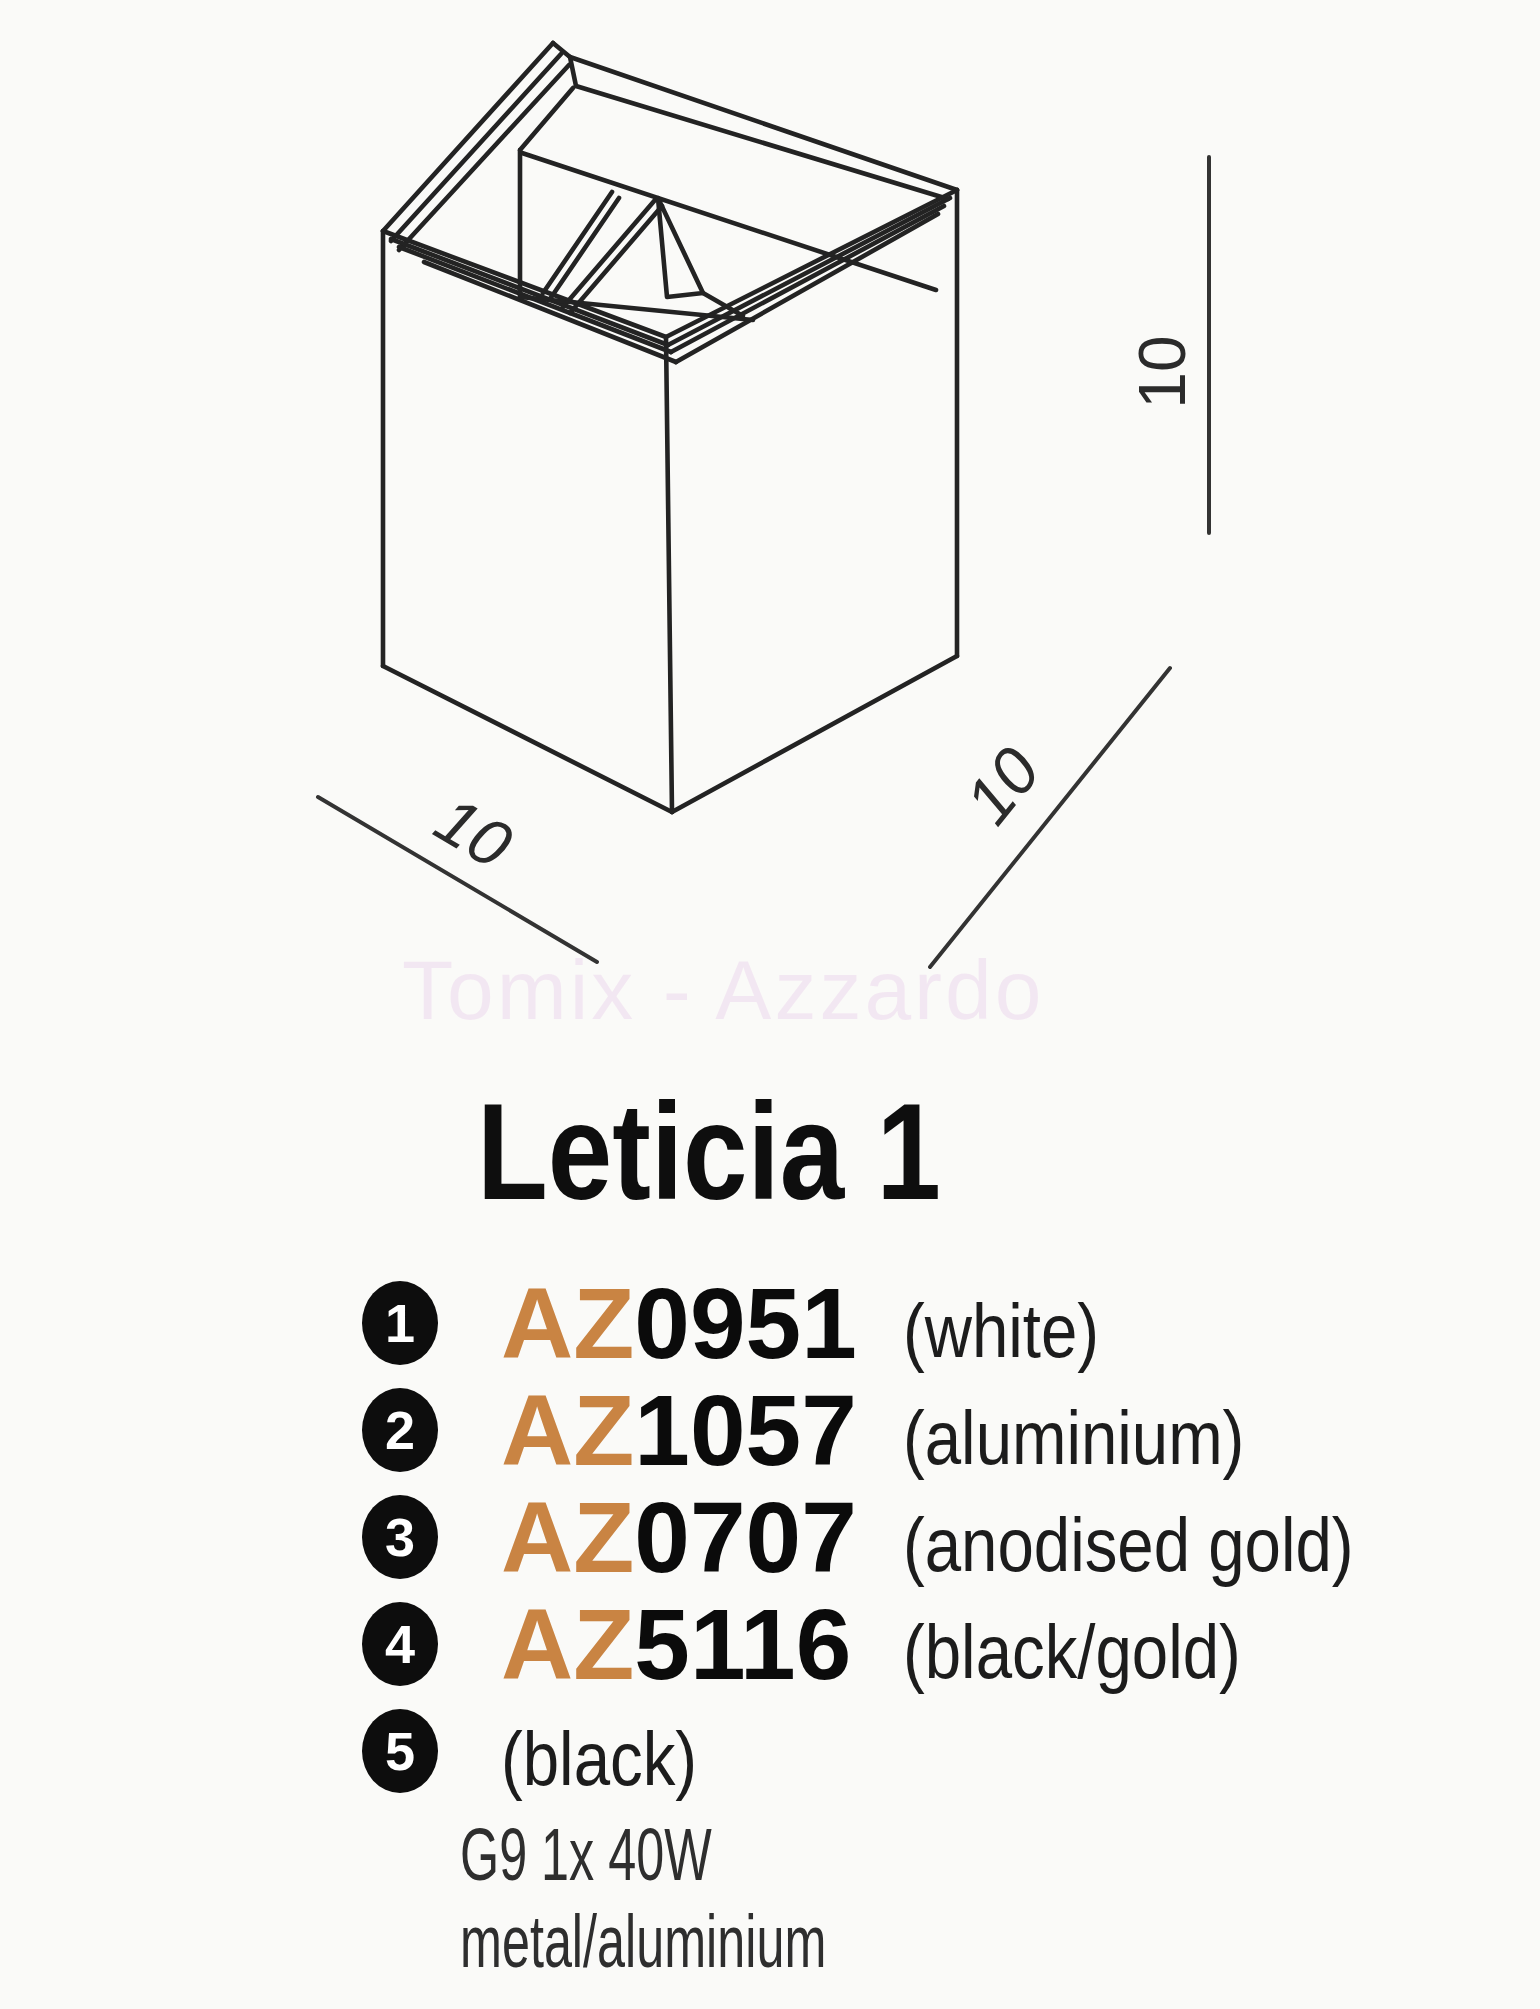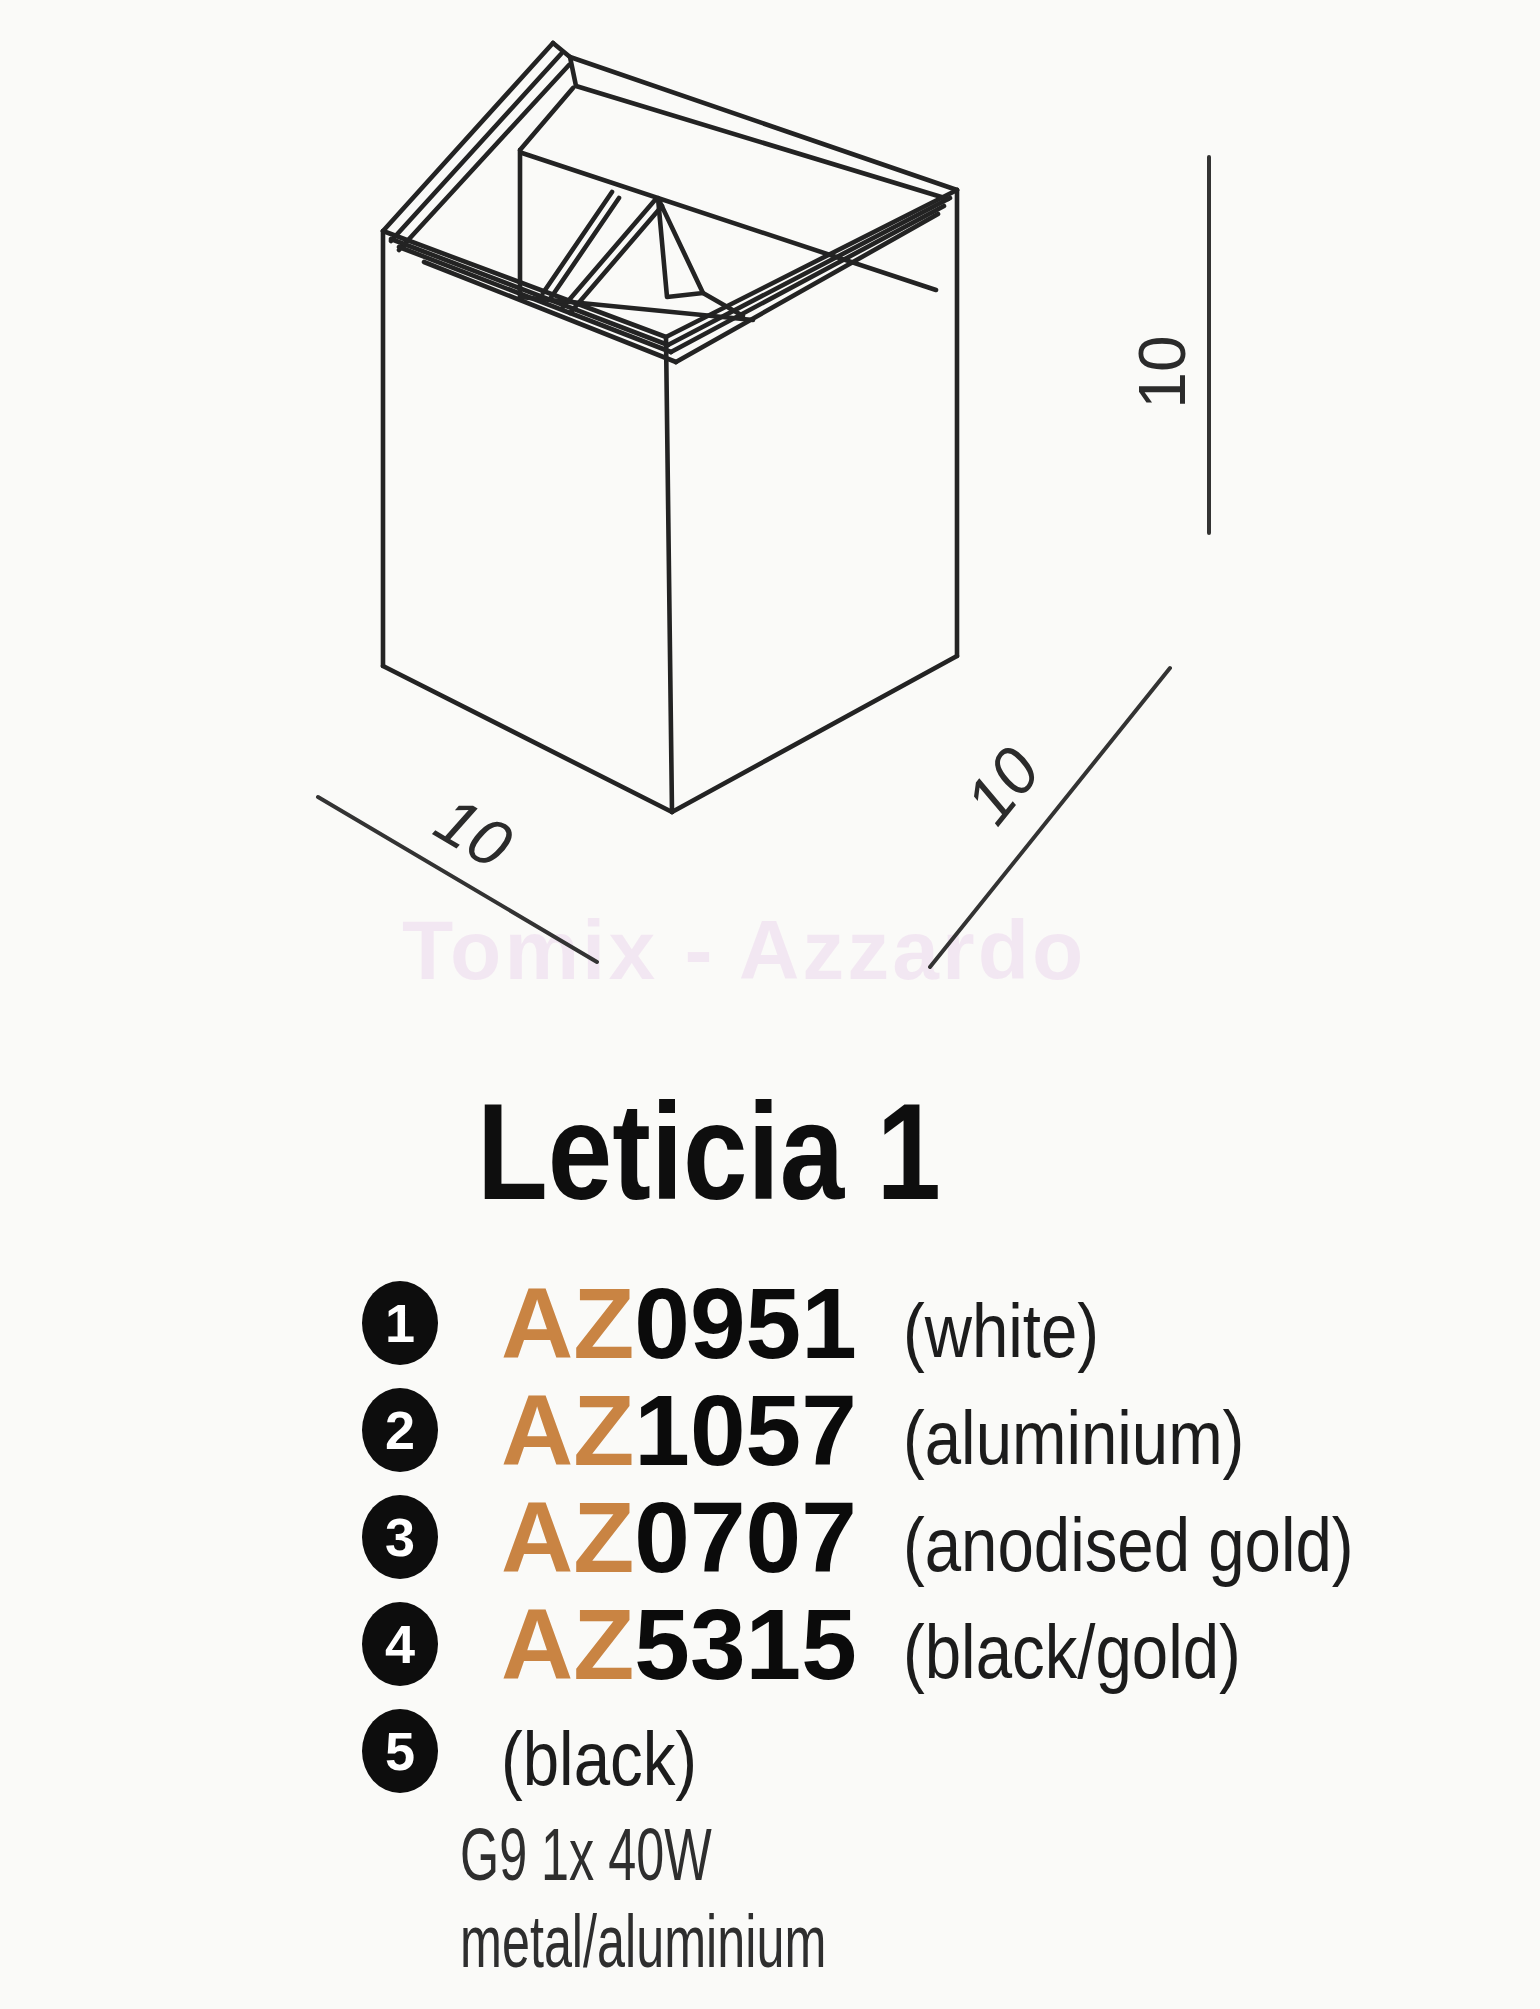--- a/index.html
+++ b/index.html
@@ -5,22 +5,22 @@
   html,body{margin:0;padding:0;}
   body{font-family:"Liberation Sans",sans-serif;}
   .page{
     position:relative;
     width:1540px;height:2009px;
     background:#fafaf8;
     overflow:hidden;
   }
   .watermark{
     position:absolute;
-    left:402px;top:902px;
-    font-size:84px;font-weight:700;
+    left:402px;top:942px;
+    font-size:84px;font-weight:400;
     letter-spacing:3px;
     color:#a21caf;opacity:0.08;
     z-index:1;white-space:nowrap;
   }
   svg.drawing{position:absolute;left:0;top:0;z-index:2;}
   .title{
     position:absolute;
     left:477px;top:1082px;
     font-size:138px;font-weight:700;
     line-height:138px;
@@ -134,21 +134,21 @@
     <span class="code"><span class="az">AZ</span><span>1057</span></span>
     <span class="finish">(aluminium)</span>
   </div>
   <div class="variant-row" style="top:1494px;">
     <span class="bullet">3</span>
     <span class="code"><span class="az">AZ</span><span>0707</span></span>
     <span class="finish">(anodised gold)</span>
   </div>
   <div class="variant-row" style="top:1601px;">
     <span class="bullet">4</span>
-    <span class="code"><span class="az">AZ</span><span>5315</span></span>
+    <span class="code"><span class="az">AZ</span><span>5116</span></span>
     <span class="finish">(black/gold)</span>
   </div>
   <div class="variant-row" style="top:1708px;">
     <span class="bullet">5</span>
     <span class="finish">(black)</span>
   </div>
 
   <div class="spec-line" style="top:1818px;">G9 1x 40W</div>
   <div class="spec-line" style="top:1905px;">metal/aluminium</div>
 

